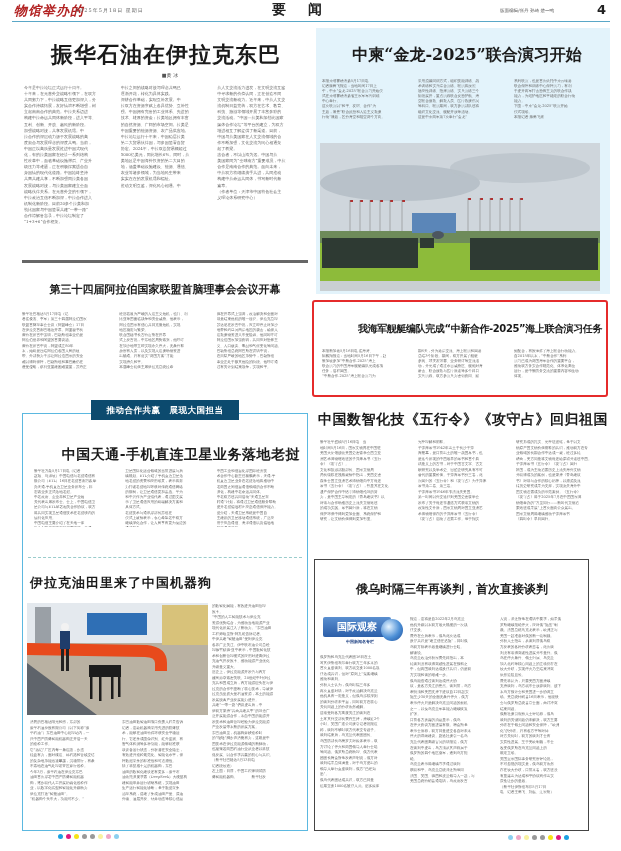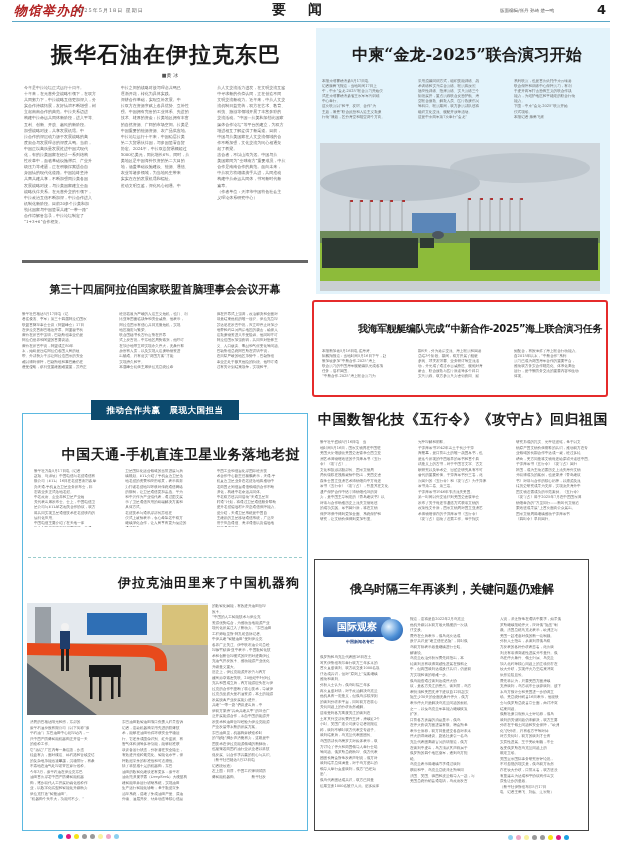--- a/index.html
+++ b/index.html
@@ -42,21 +42,21 @@
   .al-cols { position: absolute; left: 22px; top: 312px; width: 286px; height: 78px; display: flex; gap: 6px; }
   .al-cols .lines { flex: 1; font-size: 3.6px; line-height: 5.3px; }
 
   
   .frame { position: absolute; left: 22px; top: 413px; width: 286px; height: 418px; border: 1.5px solid #5bb8e0; }
   .frame-banner { position: absolute; left: 91px; top: 400px; width: 148px; height: 20px; background: #0c4a6e; color: #fff; font-family: "DejaVu Sans", sans-serif; font-weight: bold; font-size: 8.5px; text-align: center; line-height: 20px; letter-spacing: 0.5px; }
   .t1-title { position: absolute; left: 30px; top: 438px; width: 270px; text-align: right; font-size: 14px; font-weight: bold; color: #1a1a1a; letter-spacing: 0.5px; margin-top: 8px; }
   .t1-cols { position: absolute; left: 34px; top: 469px; width: 268px; height: 58px; display: flex; gap: 6px; }
   .t1-cols .lines { flex: 1; font-size: 3.6px; line-height: 5.2px; }
   .dash { position: absolute; left: 28px; top: 557px; width: 274px; border-top: 1px dashed #9cc; }
-  .ir-title { position: absolute; left: 30px; top: 574px; width: 270px; text-align: right; font-size: 13px; font-weight: bold; color: #1a1a1a; letter-spacing: 1px; }
+  .ir-title { position: absolute; left: 30px; top: 574px; width: 270px; text-align: left; font-size: 13px; font-weight: bold; color: #1a1a1a; letter-spacing: 1px; }
   .ir-photo { position: absolute; left: 27px; top: 603px; width: 181px; height: 112px; overflow: hidden; background: #cfd7de; }
   .ir-photo svg { width: 100%; height: 100%; display: block; }
   .ir-right { position: absolute; left: 212px; top: 604px; width: 90px; height: 223px; }
   .ir-right .lines { font-size: 3.6px; line-height: 5.5px; height: 100%; }
   .ir-cols { position: absolute; left: 30px; top: 720px; width: 178px; height: 105px; display: flex; gap: 6px; }
   .ir-cols .lines { flex: 1; font-size: 3.6px; line-height: 5.5px; }
 
   .dots { position: absolute; display: flex; gap: 3px; }
   .dots span { width: 5px; height: 5px; border-radius: 50%; display: block; }
 
@@ -519,21 +519,21 @@
         <span class="l">《攻守占》将于2025年7月在中国国家博</span>
         <span class="l">物馆举办的“万里同行——新时代文物追</span>
         <span class="l">索返还成果展”上首次面向公众展出。</span>
         <span class="l">国家文物局将继续推动子弹库帛书</span>
         <span class="l">《四时令》早日回归。</span>
       </div>
   </div>
 </div>
 
 <div class="ru-box"></div>
-<div class="ru-title">俄乌时隔三年再谈判，关键问题仍难解</div>
+<div class="ru-title">俄乌时隔三年再谈判，首次直接谈判</div>
 <div class="ru-badge">
   <div class="b1">国际观察</div>
   <div class="globe"></div>
   <div class="b2">中国新闻名专栏</div>
 </div>
 <div class="ru-c1">
     <div class="lines">
       <span class="l">俄罗斯和乌克兰代表团16日在土</span>
       <span class="l">耳其伊斯坦布尔举行双方三年多来的</span>
       <span class="l">首次直接谈判。双方就交换1000名战</span>

